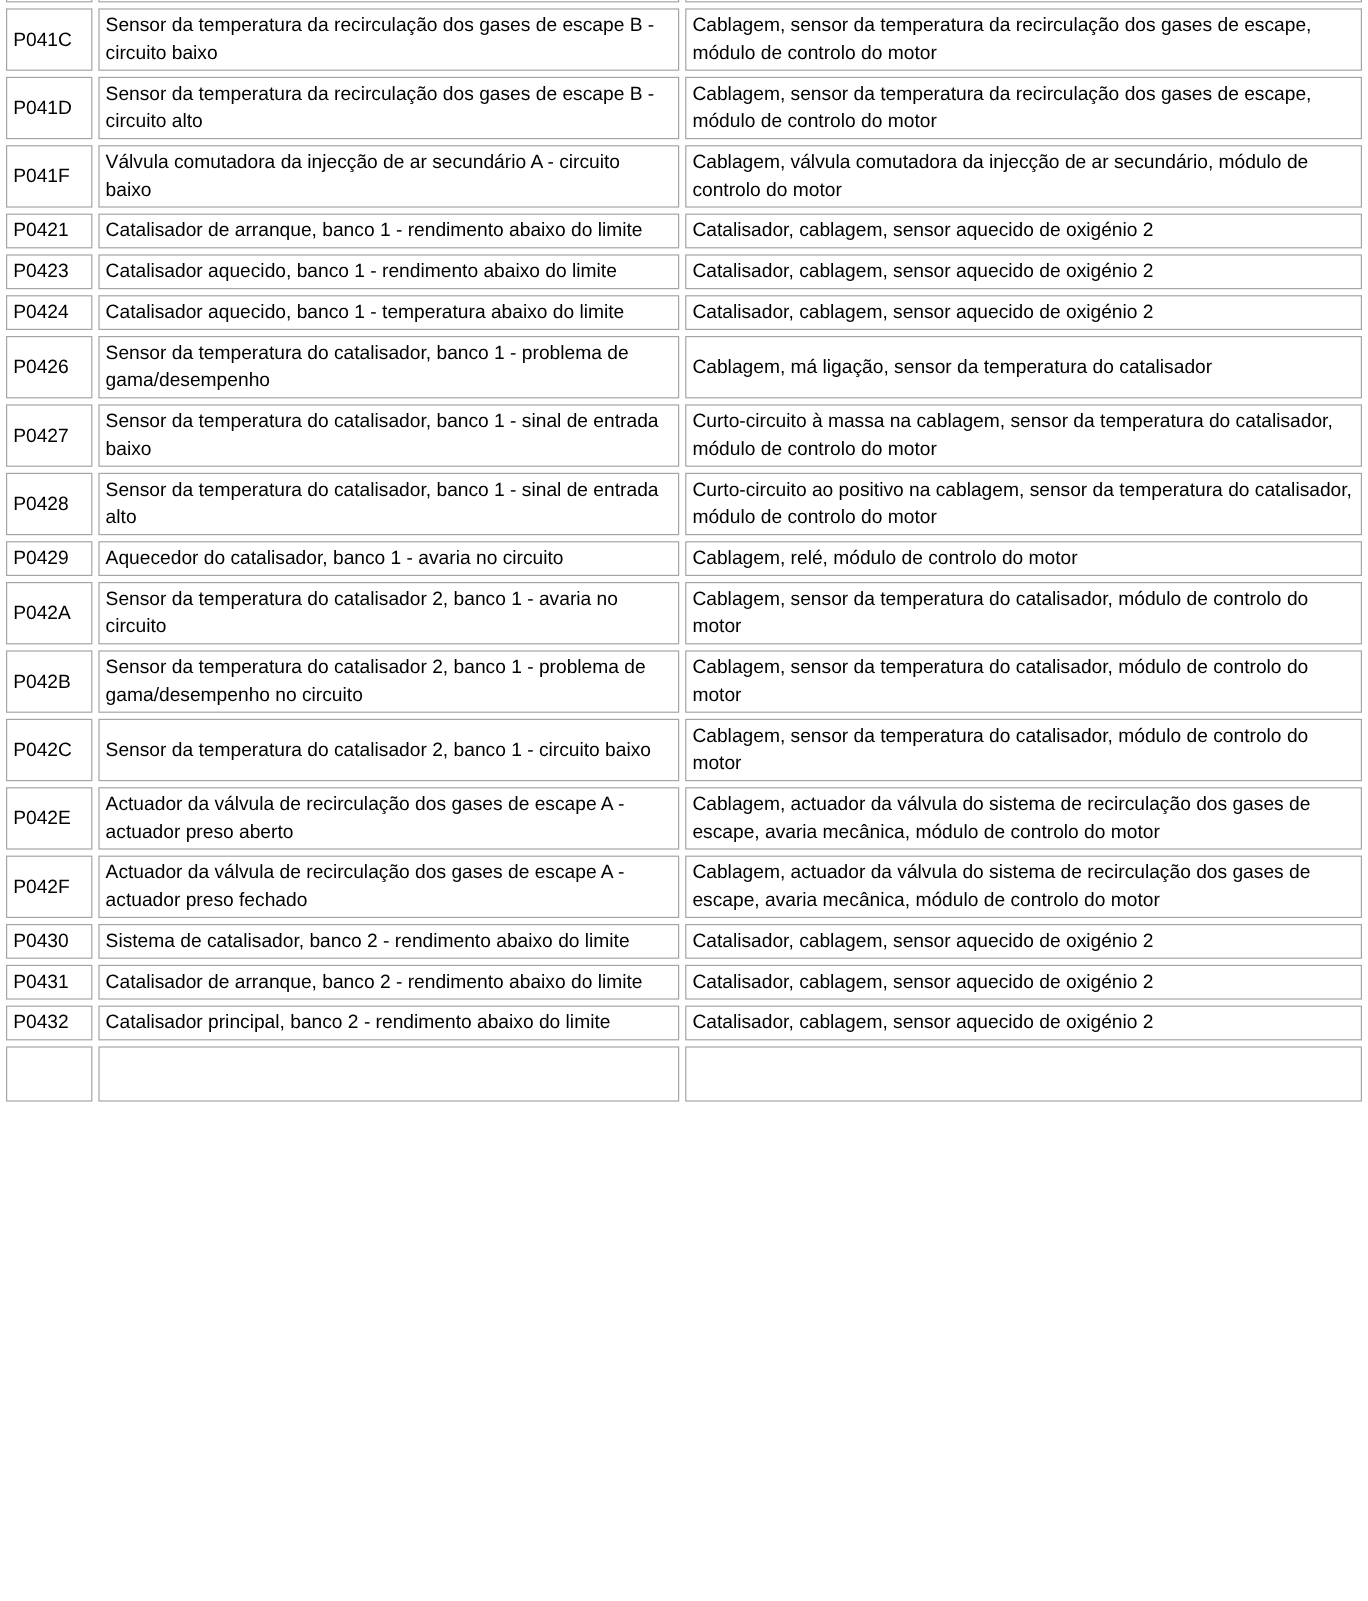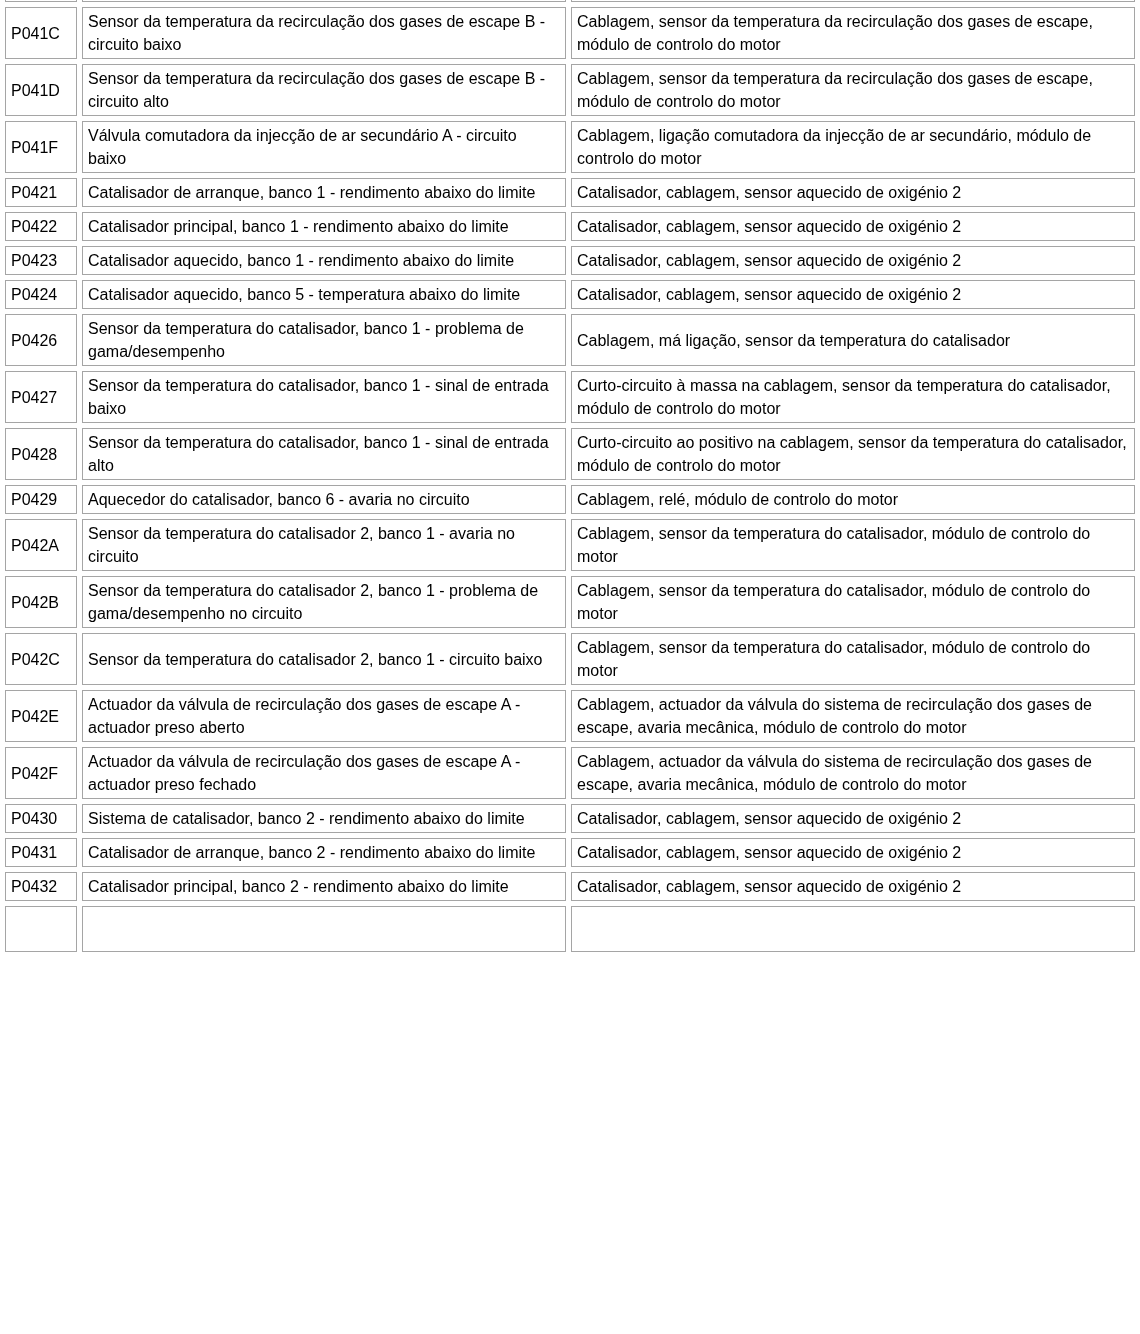--- a/index.html
+++ b/index.html
@@ -62,60 +62,55 @@
           <td class="col-causes">Cablagem, sensor da temperatura da recirculação dos gases de escape, módulo de controlo do motor</td>
         </tr>
         <tr>
           <td class="col-code">P041D</td>
           <td class="col-desc">Sensor da temperatura da recirculação dos gases de escape B - circuito alto</td>
           <td class="col-causes">Cablagem, sensor da temperatura da recirculação dos gases de escape, módulo de controlo do motor</td>
         </tr>
         <tr>
           <td class="col-code">P041F</td>
           <td class="col-desc">Válvula comutadora da injecção de ar secundário A - circuito baixo</td>
-          <td class="col-causes">Cablagem, ligação comutadora da injecção de ar secundário, módulo de controlo do motor</td>
+          <td class="col-causes">Cablagem, válvula comutadora da injecção de ar secundário, módulo de controlo do motor</td>
         </tr>
         <tr>
           <td class="col-code">P0421</td>
           <td class="col-desc">Catalisador de arranque, banco 1 - rendimento abaixo do limite</td>
-          <td class="col-causes">Catalisador, cablagem, sensor aquecido de oxigénio 2</td>
-        </tr>
-        <tr>
-          <td class="col-code">P0422</td>
-          <td class="col-desc">Catalisador principal, banco 1 - rendimento abaixo do limite</td>
           <td class="col-causes">Catalisador, cablagem, sensor aquecido de oxigénio 2</td>
         </tr>
         <tr>
           <td class="col-code">P0423</td>
           <td class="col-desc">Catalisador aquecido, banco 1 - rendimento abaixo do limite</td>
           <td class="col-causes">Catalisador, cablagem, sensor aquecido de oxigénio 2</td>
         </tr>
         <tr>
           <td class="col-code">P0424</td>
-          <td class="col-desc">Catalisador aquecido, banco 5 - temperatura abaixo do limite</td>
+          <td class="col-desc">Catalisador aquecido, banco 1 - temperatura abaixo do limite</td>
           <td class="col-causes">Catalisador, cablagem, sensor aquecido de oxigénio 2</td>
         </tr>
         <tr>
           <td class="col-code">P0426</td>
           <td class="col-desc">Sensor da temperatura do catalisador, banco 1 - problema de gama/desempenho</td>
           <td class="col-causes">Cablagem, má ligação, sensor da temperatura do catalisador</td>
         </tr>
         <tr>
           <td class="col-code">P0427</td>
           <td class="col-desc">Sensor da temperatura do catalisador, banco 1 - sinal de entrada baixo</td>
           <td class="col-causes">Curto-circuito à massa na cablagem, sensor da temperatura do catalisador, módulo de controlo do motor</td>
         </tr>
         <tr>
           <td class="col-code">P0428</td>
           <td class="col-desc">Sensor da temperatura do catalisador, banco 1 - sinal de entrada alto</td>
           <td class="col-causes">Curto-circuito ao positivo na cablagem, sensor da temperatura do catalisador, módulo de controlo do motor</td>
         </tr>
         <tr>
           <td class="col-code">P0429</td>
-          <td class="col-desc">Aquecedor do catalisador, banco 6 - avaria no circuito</td>
+          <td class="col-desc">Aquecedor do catalisador, banco 1 - avaria no circuito</td>
           <td class="col-causes">Cablagem, relé, módulo de controlo do motor</td>
         </tr>
         <tr>
           <td class="col-code">P042A</td>
           <td class="col-desc">Sensor da temperatura do catalisador 2, banco 1 - avaria no circuito</td>
           <td class="col-causes">Cablagem, sensor da temperatura do catalisador, módulo de controlo do motor</td>
         </tr>
         <tr>
           <td class="col-code">P042B</td>
           <td class="col-desc">Sensor da temperatura do catalisador 2, banco 1 - problema de gama/desempenho no circuito</td>

